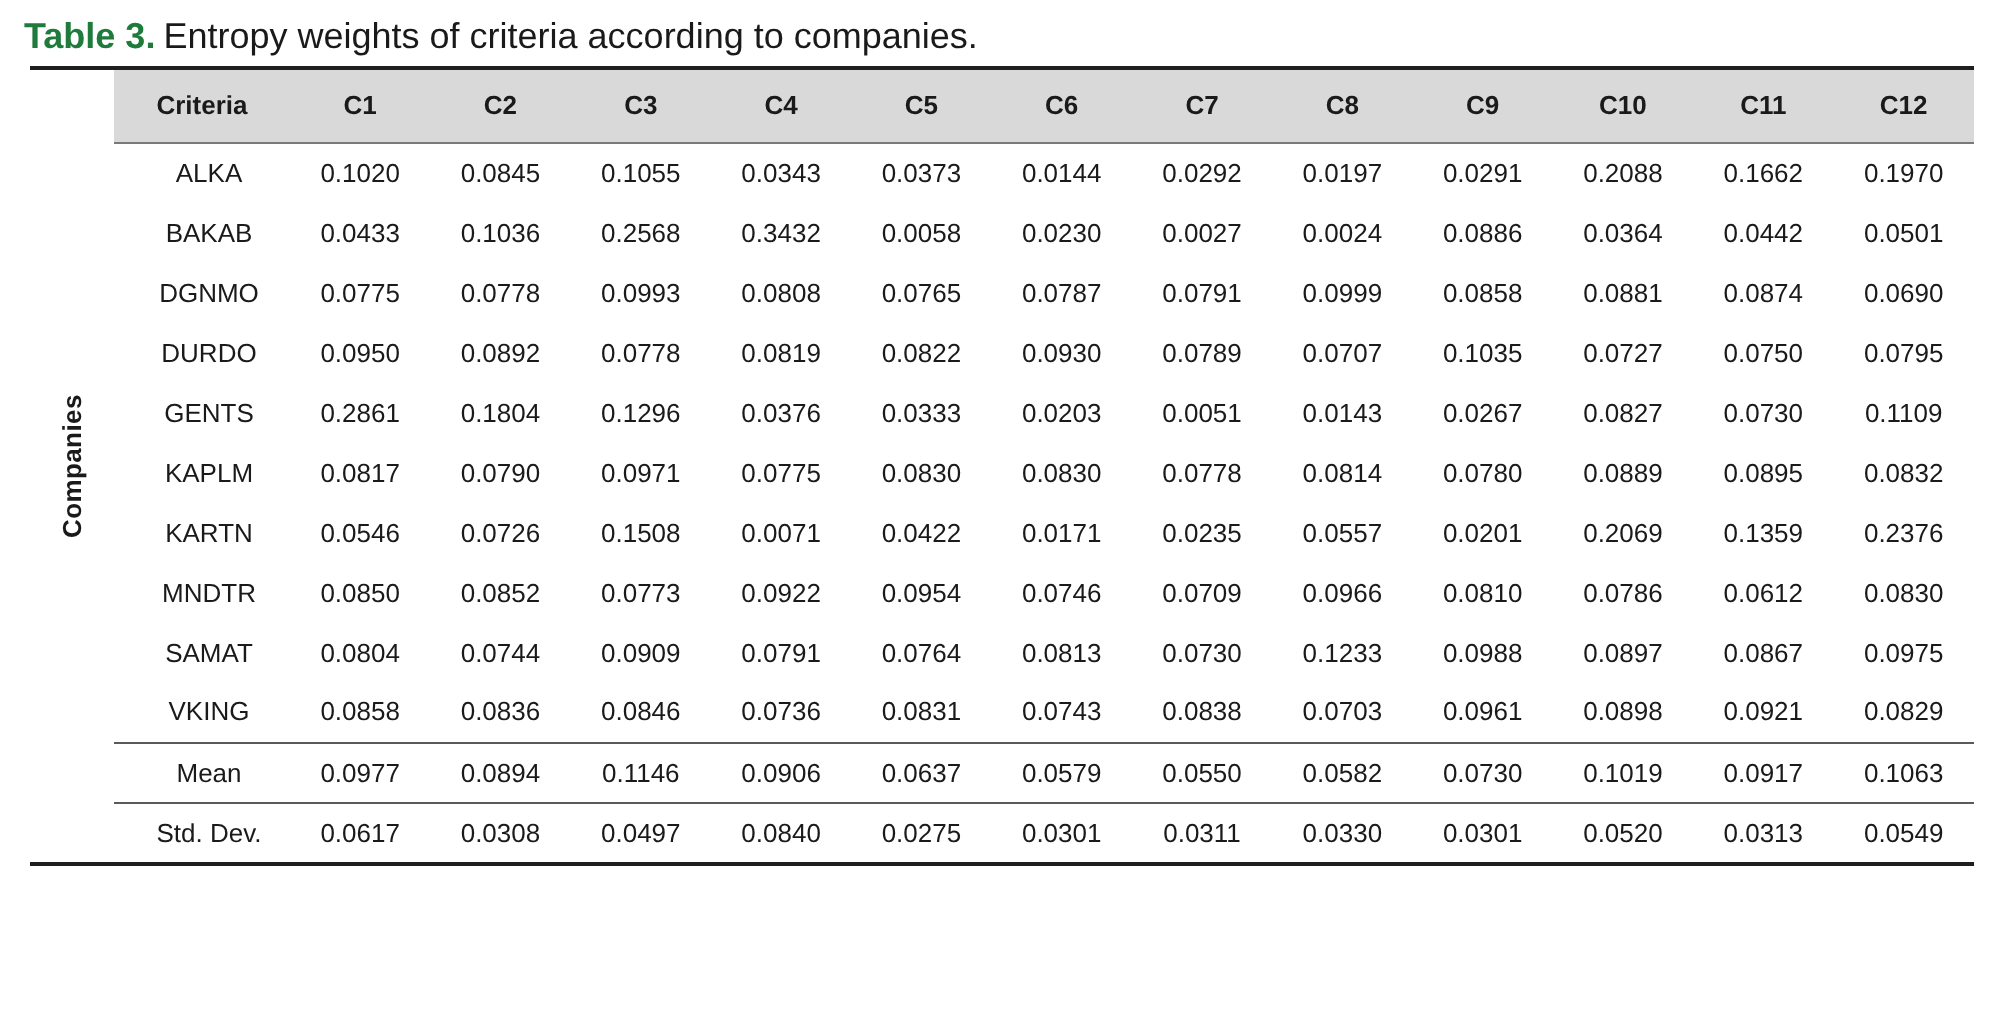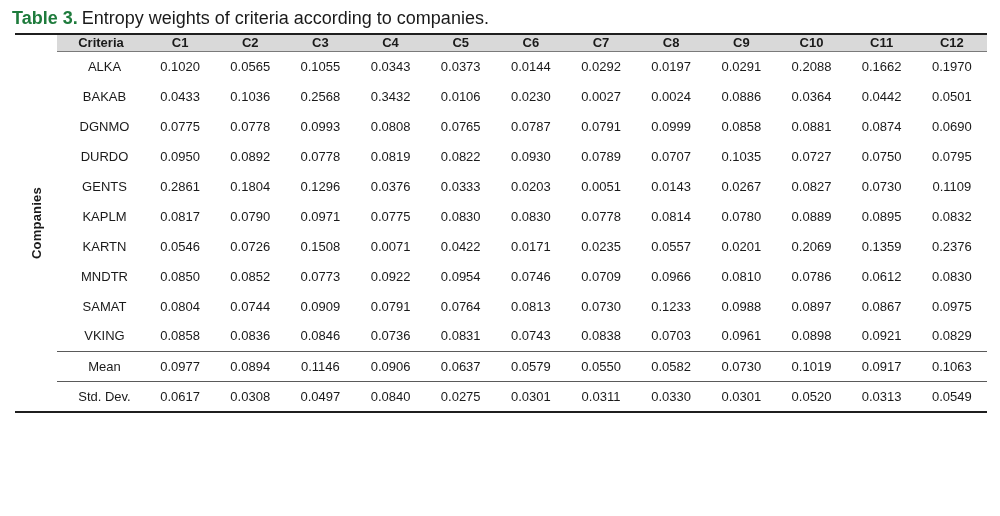--- a/index.html
+++ b/index.html
@@ -44,21 +44,21 @@
     border-collapse:collapse;
     table-layout:fixed;
     width:930px;
     font-size:13px;
   }
   col.criteria-col{width:88px;}
 
   thead th{
     background:var(--header-bg);
     font-weight:bold;
-    height:16px;
+    height:36px;
     text-align:center;
     border-bottom:1.5px solid var(--rule-mid);
     vertical-align:middle;
   }
 
   tbody td{
     height:30px;
     text-align:center;
     vertical-align:middle;
     white-space:nowrap;
@@ -112,39 +112,39 @@
             <th>C9</th>
             <th>C10</th>
             <th>C11</th>
             <th>C12</th>
           </tr>
       </thead>
       <tbody>
           <tr>
             <td class="row-label">ALKA</td>
             <td>0.1020</td>
-            <td>0.0565</td>
+            <td>0.0845</td>
             <td>0.1055</td>
             <td>0.0343</td>
             <td>0.0373</td>
             <td>0.0144</td>
             <td>0.0292</td>
             <td>0.0197</td>
             <td>0.0291</td>
             <td>0.2088</td>
             <td>0.1662</td>
             <td>0.1970</td>
           </tr>
           <tr>
             <td class="row-label">BAKAB</td>
             <td>0.0433</td>
             <td>0.1036</td>
             <td>0.2568</td>
             <td>0.3432</td>
-            <td>0.0106</td>
+            <td>0.0058</td>
             <td>0.0230</td>
             <td>0.0027</td>
             <td>0.0024</td>
             <td>0.0886</td>
             <td>0.0364</td>
             <td>0.0442</td>
             <td>0.0501</td>
           </tr>
           <tr>
             <td class="row-label">DGNMO</td>

